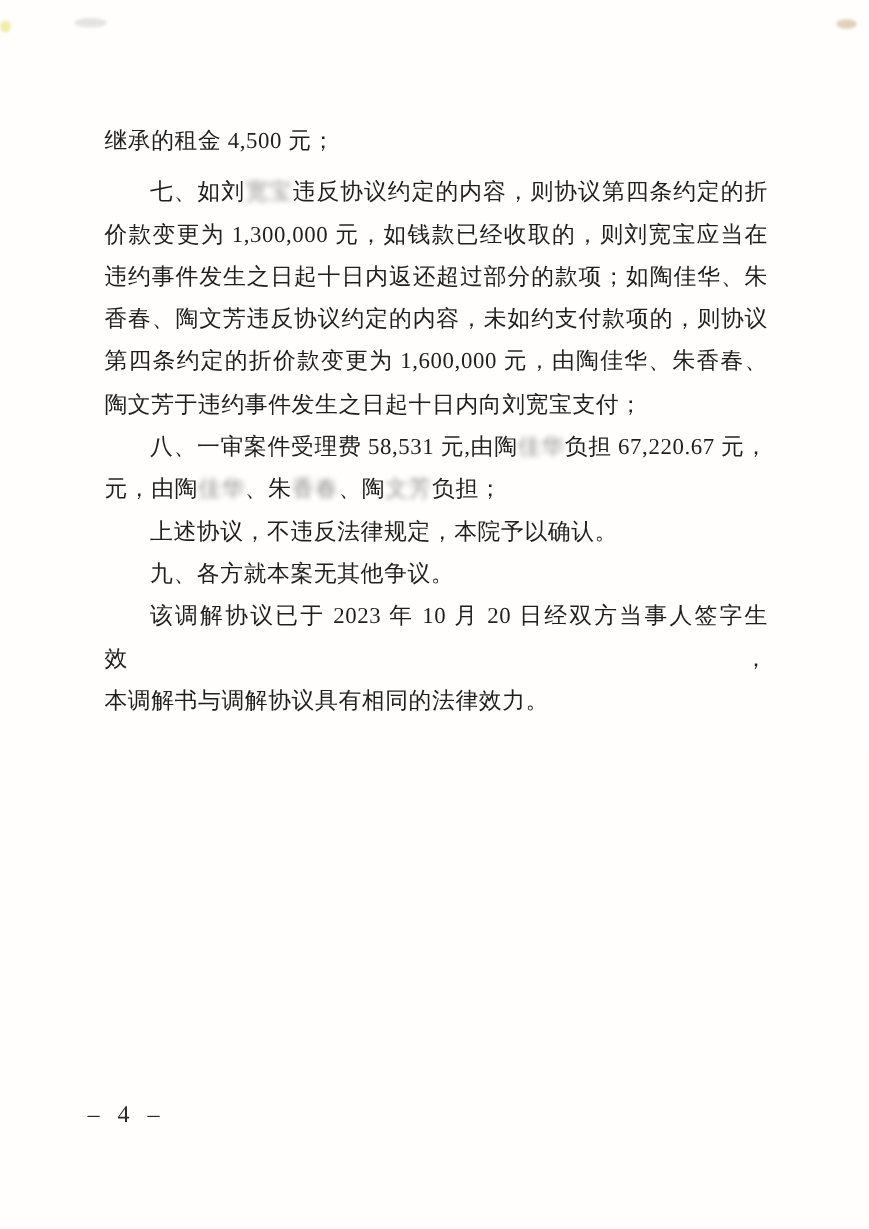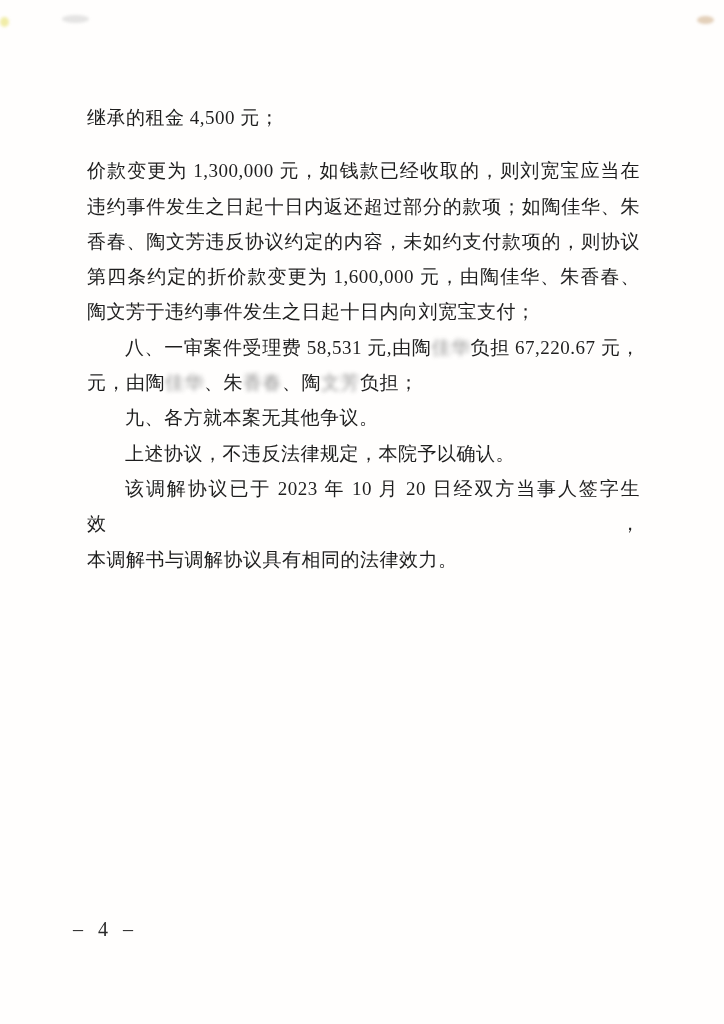--- a/index.html
+++ b/index.html
@@ -54,27 +54,28 @@
 </head>
 <body>
 
 <div id="page">
   <div id="artifacts">
       <div class="artifact" style="left: 0px; top: 17px; width: 9px; height: 10px; background: rgb(230, 223, 98); opacity: 0.55; border-radius: 50%; filter: blur(1.5px);"></div>
       <div class="artifact" style="left: 62px; top: 15px; width: 27px; height: 8px; background: rgb(189, 189, 189); opacity: 0.4; border-radius: 50%; filter: blur(1.5px);"></div>
       <div class="artifact" style="left: 697px; top: 16px; width: 17px; height: 8px; background: rgb(200, 162, 119); opacity: 0.5; border-radius: 50%; filter: blur(1.5px);"></div>
     </div>
   <div id="text-block">
-      <div class="line" style="margin-bottom: 18px;"><span>继承的租金 4,500 元；</span></div>
+      <div class="line" style="margin-bottom: 8px;"><span>继承的租金 4,500 元；</span></div>
+      <div class="line just" style="text-indent: 2em;"><span>七、如刘</span><span class="redacted">宽宝</span><span>违反协议约定的内容，则协议第四条约定的折</span></div>
       <div class="line just"><span>价款变更为 1,300,000 元，如钱款已经收取的，则刘宽宝应当在</span></div>
       <div class="line just"><span>违约事件发生之日起十日内返还超过部分的款项；如陶佳华、朱</span></div>
       <div class="line just"><span>香春、陶文芳违反协议约定的内容，未如约支付款项的，则协议</span></div>
       <div class="line just"><span>第四条约定的折价款变更为 1,600,000 元，由陶佳华、朱香春、</span></div>
       <div class="line"><span>陶文芳于违约事件发生之日起十日内向刘宽宝支付；</span></div>
       <div class="line just" style="text-indent: 2em;"><span>八、一审案件受理费 58,531 元,由陶</span><span class="redacted">佳华</span><span>负担 67,220.67 元，</span></div>
       <div class="line"><span>元，由陶</span><span class="redacted">佳华</span><span>、朱</span><span class="redacted">香春</span><span>、陶</span><span class="redacted">文芳</span><span>负担；</span></div>
+      <div class="line" style="text-indent: 2em;"><span>上述协议，不违反法律规定，本院予以确认。</span></div>
       <div class="line" style="text-indent: 2em;"><span>九、各方就本案无其他争议。</span></div>
-      <div class="line" style="text-indent: 2em;"><span>上述协议，不违反法律规定，本院予以确认。</span></div>
       <div class="line just" style="text-indent: 2em;"><span>该调解协议已于 2023 年 10 月 20 日经双方当事人签字生效，</span></div>
       <div class="line"><span>本调解书与调解协议具有相同的法律效力。</span></div>
     </div>
   <div id="page-number">– 4 –</div>
 </div>
 
 </body></html>

